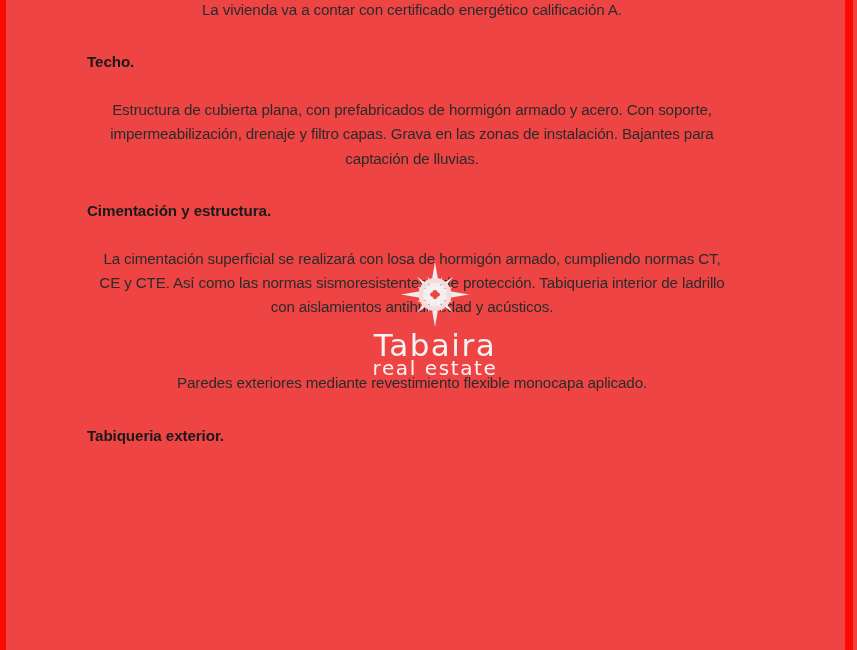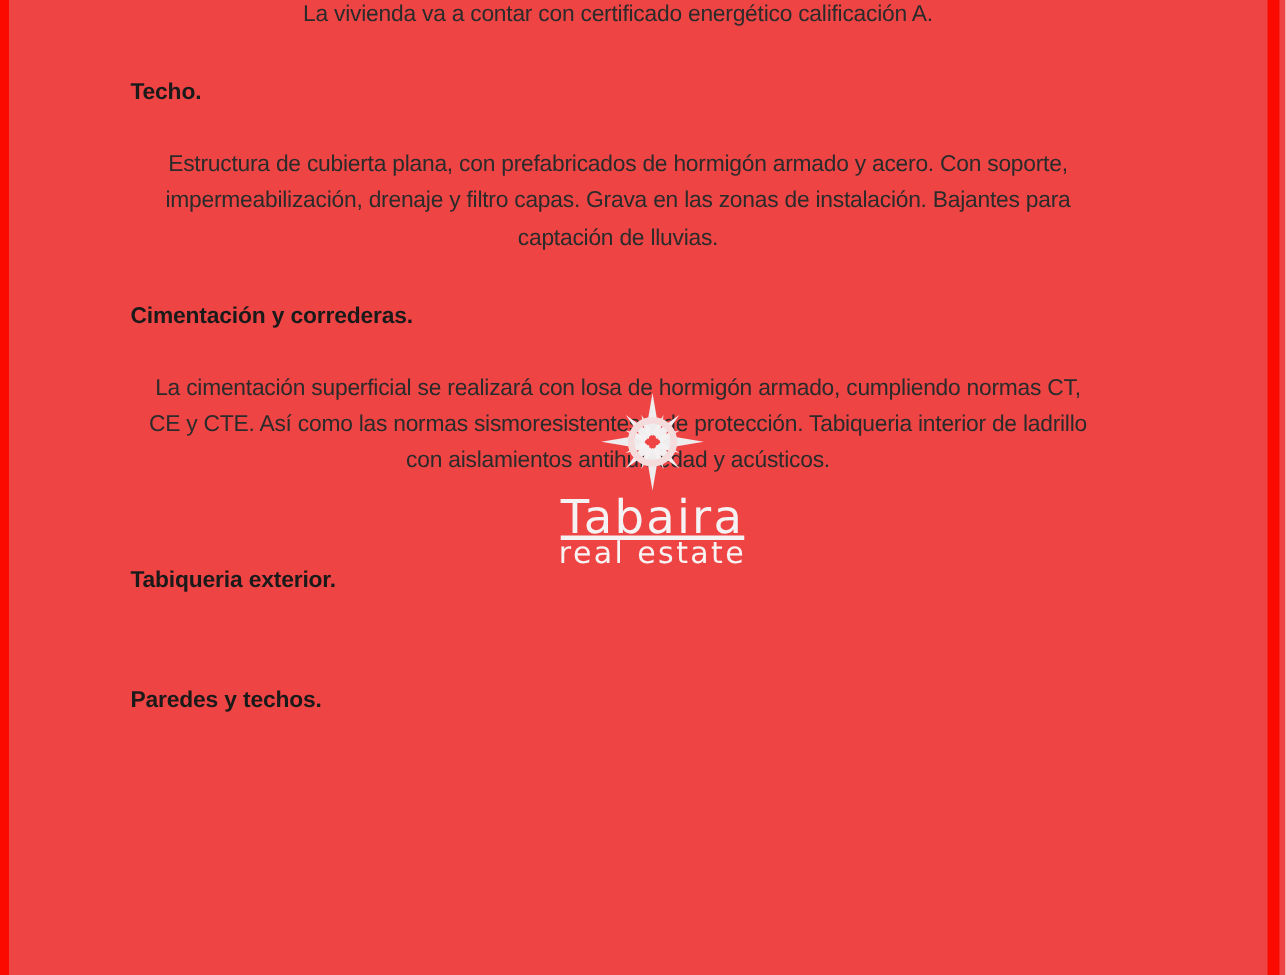--- a/index.html
+++ b/index.html
@@ -82,21 +82,20 @@
     position: absolute;
     left: 0;
     top: 68px;
     width: 166px;
     text-align: center;
     font-family: "DejaVu Sans", sans-serif;
     font-size: 31px;
     line-height: 30px;
     letter-spacing: 1.5px;
     color: #f4f2f2;
-    text-decoration: underline;
   }
   .wm-sub {
     position: absolute;
     left: 0;
     top: 96px;
     width: 166px;
     text-align: center;
     font-family: "DejaVu Sans", sans-serif;
     font-size: 20px;
     line-height: 20px;
@@ -117,40 +116,40 @@
 
     <p class="para">La vivienda va a contar con certificado energético calificación A.</p>
     <div class="gap-after-para"></div>
 
     <p class="heading">Techo.</p>
     <div class="gap-after-head"></div>
 
     <p class="para">Estructura de cubierta plana, con prefabricados de hormigón armado y acero. Con soporte, impermeabilización, drenaje y filtro capas. Grava en las zonas de instalación. Bajantes para captación de lluvias.</p>
     <div class="gap-after-para"></div>
 
-    <p class="heading">Cimentación y correderas.</p>
+    <p class="heading">Cimentación y estructura.</p>
     <div class="gap-after-head"></div>
 
     <p class="para">La cimentación superficial se realizará con losa de hormigón armado, cumpliendo normas CT, CE y CTE. Así como las normas sismoresistentes y de protección. Tabiqueria interior de ladrillo con aislamientos antihumedad y acústicos.</p>
     <div class="gap-after-para"></div>
 
     <div class="gap-after-head"></div>
 
+    <p class="para">Paredes exteriores mediante revestimiento flexible monocapa aplicado.</p>
     <div class="gap-after-para"></div>
 
     <p class="heading">Tabiqueria exterior.</p>
     <div class="gap-after-head"></div>
 
     <div class="gap-after-para"></div>
 
     <div class="gap-after-head"></div>
 
     <div class="gap-after-para"></div>
 
-    <p class="heading">Paredes y techos.</p>
     <div class="gap-after-head"></div>
 
 
   </div>
 
   <div class="watermark">
 
     <div class="wm-logo">
       <svg viewBox="0 0 100 86" width="82" height="70" aria-hidden="true">
         <g transform="translate(50,40)">

